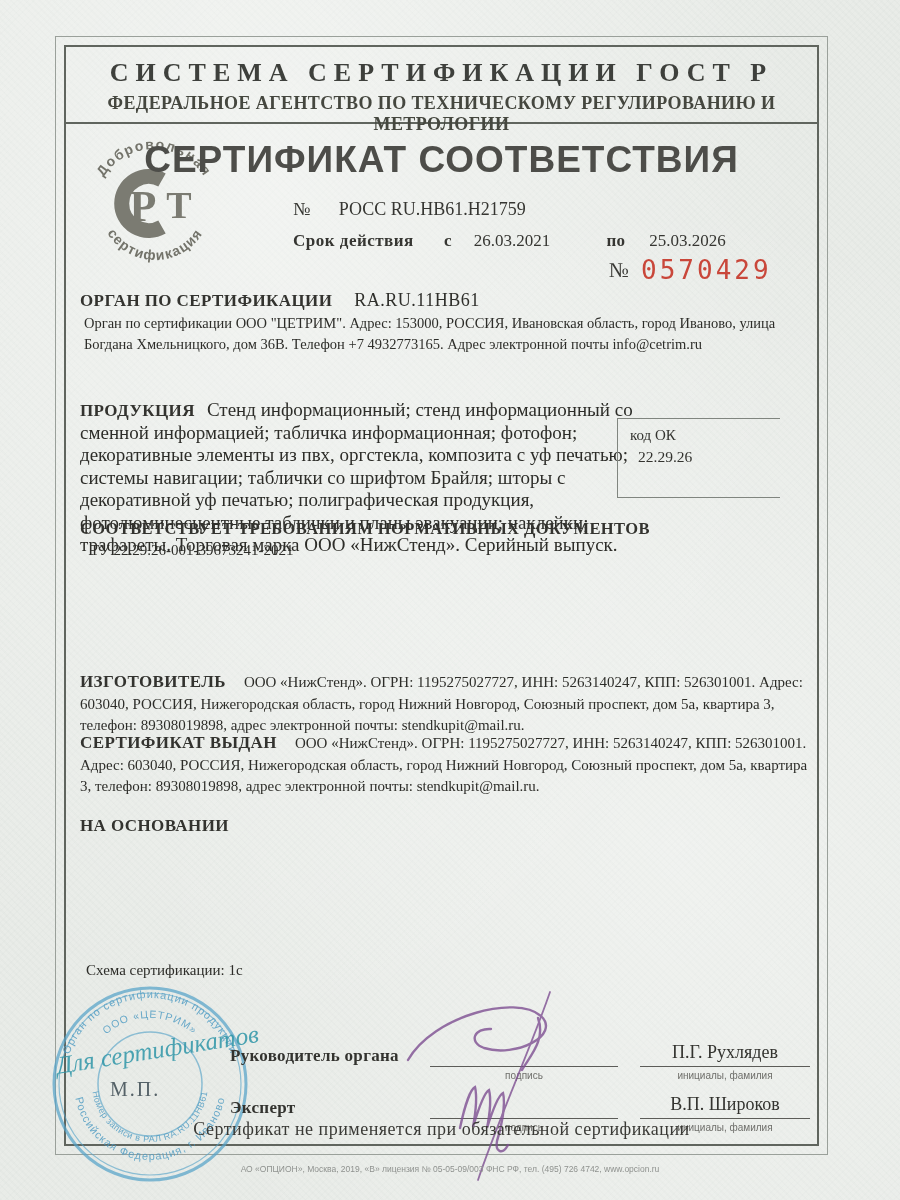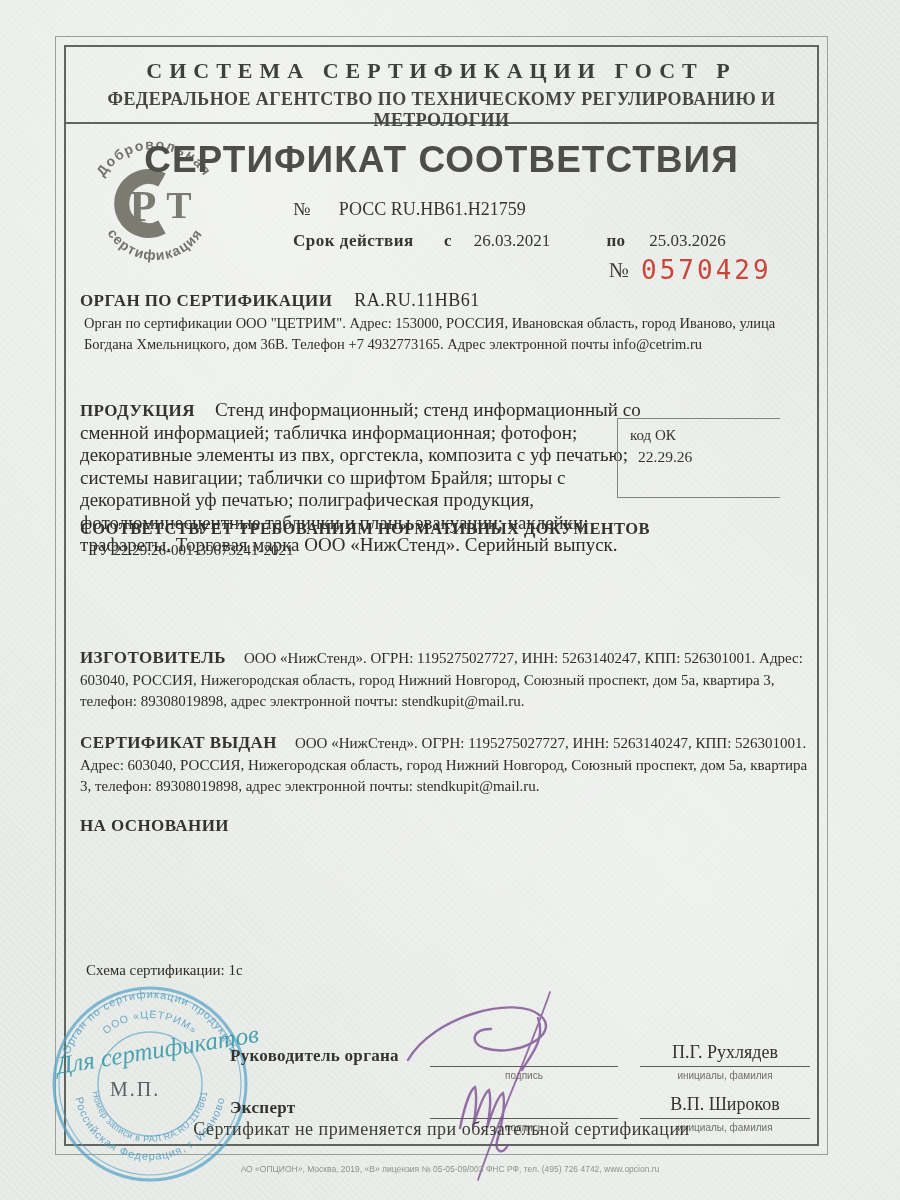--- a/index.html
+++ b/index.html
@@ -16,21 +16,21 @@
       repeating-linear-gradient(-45deg, rgba(120,140,135,.025) 0 1px, transparent 1px 4px);
   }
 
   .frame-outer { position:absolute; left:55px; top:36px; width:773px; height:1119px;
     border:1px solid #9aa09a; }
   .frame-inner { position:absolute; left:64px; top:45px; width:755px; height:1101px;
     border:2px solid #60655e; }
 
   .header-box { position:absolute; left:64px; top:45px; width:755px; height:79px;
     border-bottom:2px solid #60655e; text-align:center; color:#3e403c; }
-  .header-box .sys { margin-top:13px; font-size:22px; font-weight:bold; letter-spacing:7px; }
+  .header-box .sys { margin-top:13px; font-size:26px; font-weight:bold; letter-spacing:7px; }
   .header-box .agency { margin-top:5px; font-size:18px; font-weight:bold; letter-spacing:.4px; color:#45473f; }
 
   .logo-svg { position:absolute; left:72px; top:128px; }
 
   .cert-title { position:absolute; left:64px; top:139px; width:755px; text-align:center;
     font-family:"Liberation Sans", sans-serif; font-weight:bold; font-size:37px;
     letter-spacing:1px; color:#4d4d49; }
 
   .num-row { position:absolute; left:293px; top:199px; font-size:18px; color:#363632; }
   .num-row .no { margin-right:24px; }
@@ -48,38 +48,38 @@
 
   .sec { position:absolute; color:#2f2f2b; }
   .slabel { font-weight:bold; font-size:17px; letter-spacing:.4px; color:#33332f; }
   .body-text { font-size:15px; line-height:21.5px; color:#2d2d29; }
 
   .sec-org { left:80px; top:290px; width:735px; }
   .sec-org .code { font-size:18px; margin-left:18px; letter-spacing:.5px; }
   .sec-org .body-text { margin-top:2px; padding-left:4px; font-size:14.5px; line-height:21px; }
 
   .sec-production { left:80px; top:399px; width:578px; }
-  .sec-production .slabel { margin-right:16px; }
+  .sec-production .slabel { margin-right:8px; }
   .sec-production .body-text { display:inline; font-size:19px; line-height:22.5px; }
 
   .code-box { position:absolute; left:617px; width:163px; height:80px;
     border:1px solid #80857f; border-right:none; padding:8px 0 0 12px;
     font-size:15px; color:#33332f; }
   .code-box .val { display:block; margin-top:4px; padding-left:8px; font-size:15.5px; }
   .box-ok { top:418px; }
   .box-tnved { top:538px; }
 
   .sec-compliance { left:80px; top:519px; width:580px; }
   .sec-compliance .slabel { font-size:16.5px; }
   .sec-compliance .body-text { margin-top:1px; padding-left:10px; font-size:15px; }
 
   .sec-inline { width:735px; }
   .sec-inline .slabel { margin-right:14px; }
   .sec-inline .body-text { display:inline; }
-  .sec-manufacturer { left:80px; top:648px; }
+  .sec-manufacturer { left:80px; top:672px; }
   .sec-issued { left:80px; top:733px; }
 
   .sec-basis { left:80px; top:816px; width:728px; }
   .sec-basis .body-text { margin-top:4px; padding-left:8px; }
 
   .sec-additional { left:80px; top:957px; width:600px; }
   .sec-additional .slabel { letter-spacing:1px; }
   .sec-additional .body-text { margin-top:3px; padding-left:6px; }
 
   .stamp-svg { position:absolute; left:44px; top:980px; opacity:.9; }

